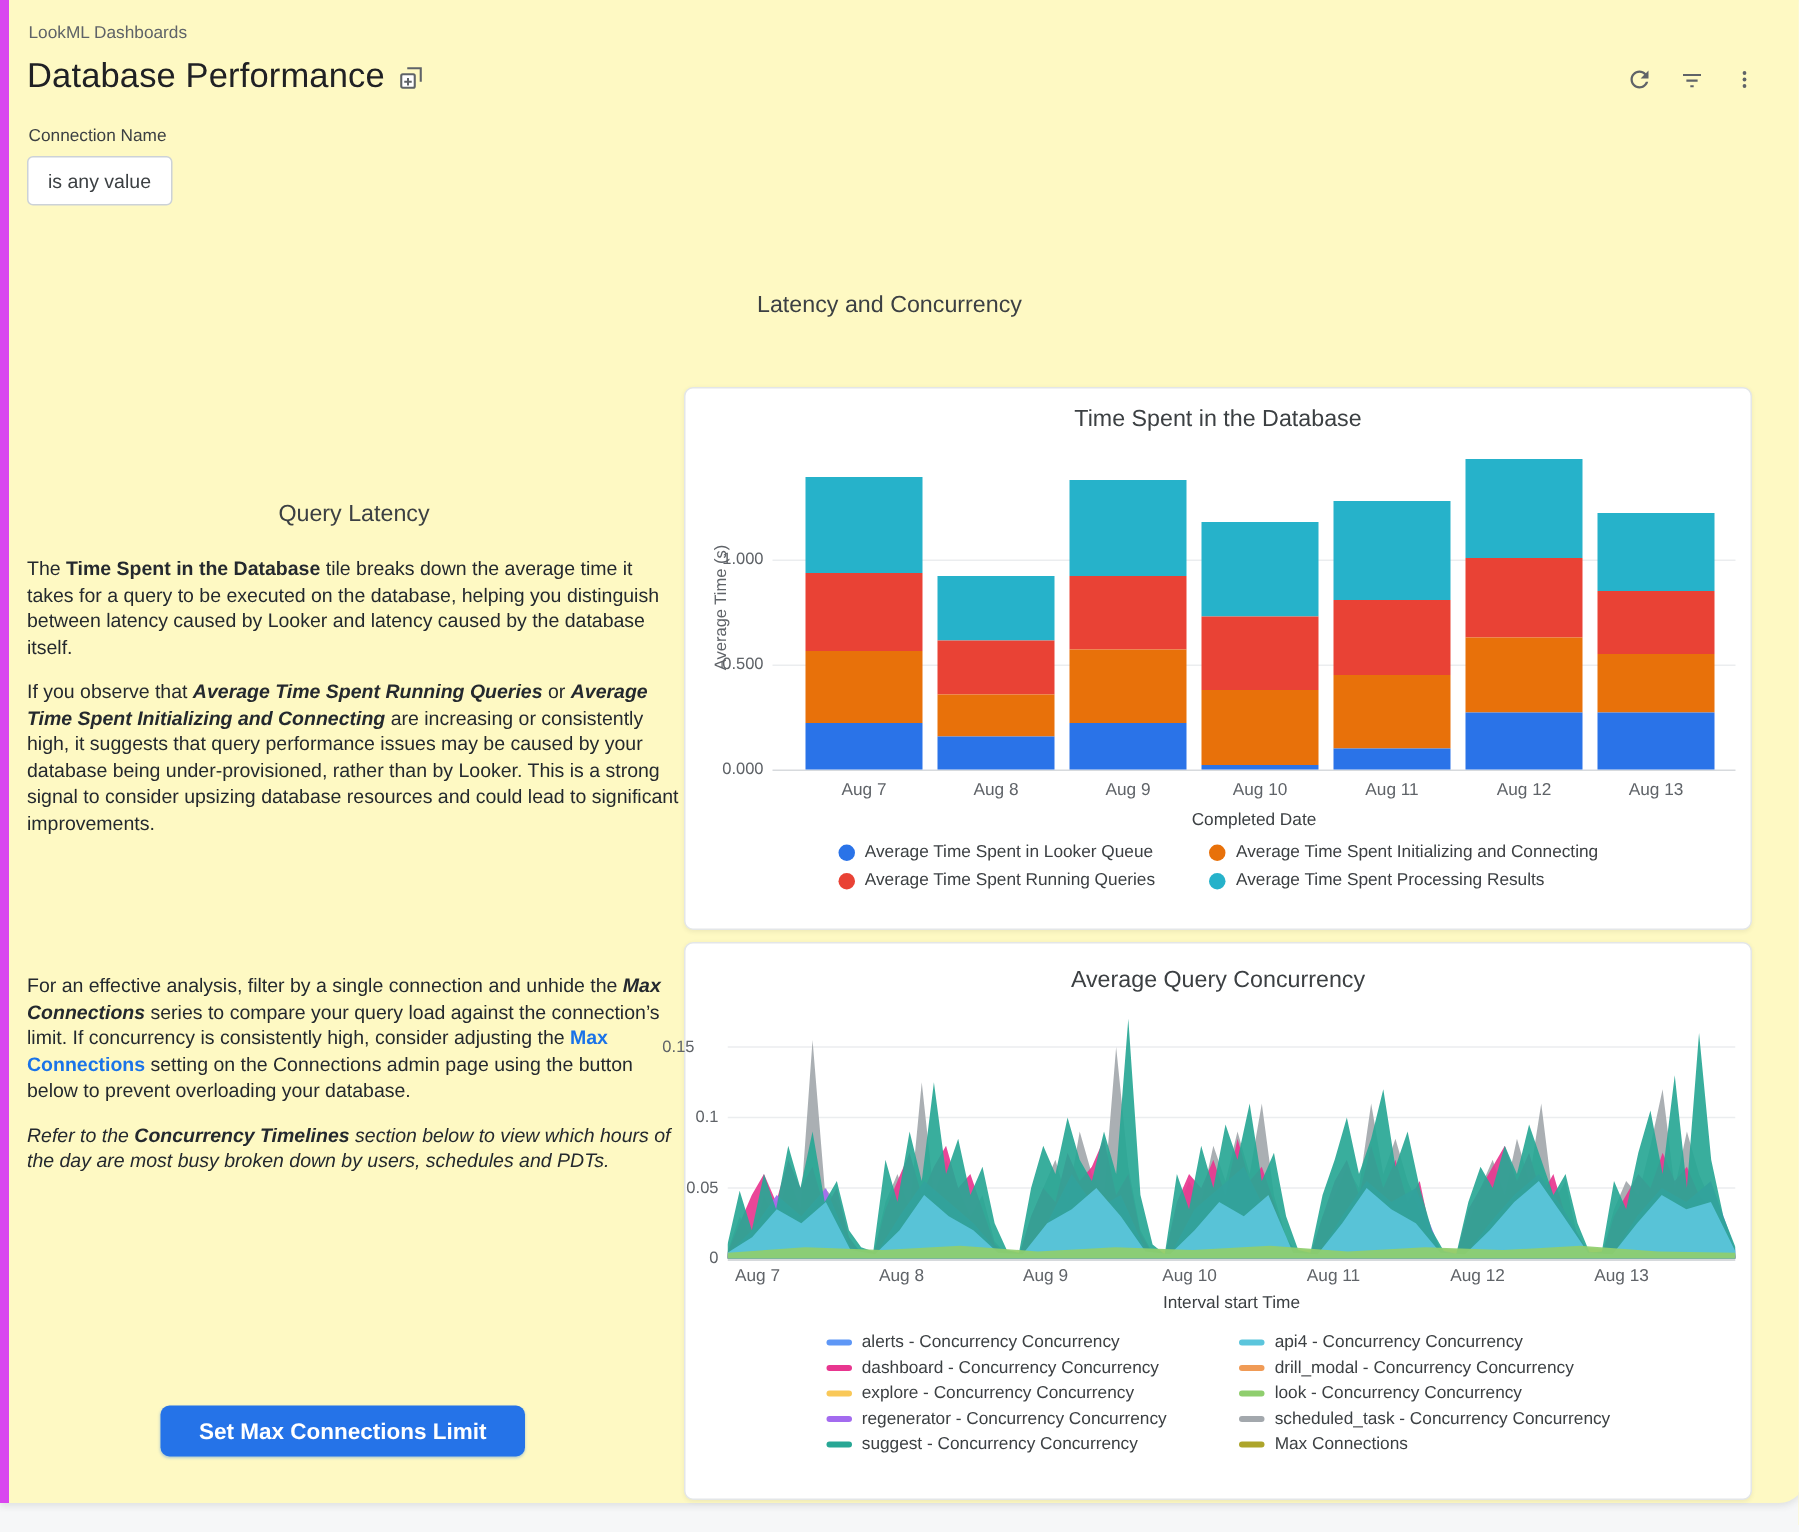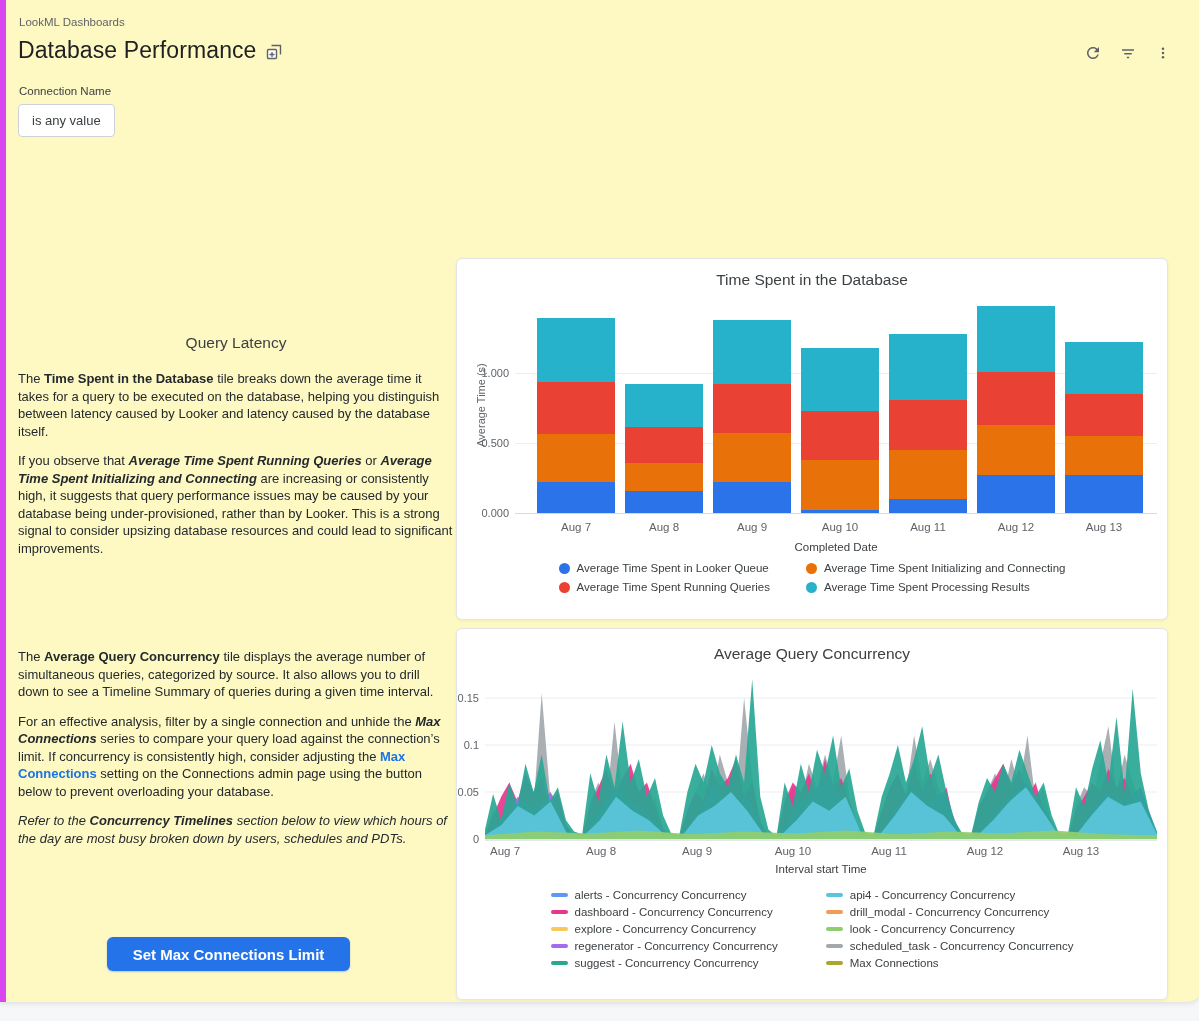--- a/index.html
+++ b/index.html
@@ -89,29 +89,29 @@
         <circle cx="12" cy="5.5" r="1.9" fill="#5f6368"></circle>
           <circle cx="12" cy="12" r="1.9" fill="#5f6368"></circle>
           <circle cx="12" cy="18.5" r="1.9" fill="#5f6368"></circle>
       </svg>
     </span>
   </div>
 
   <div class="filter-label">Connection Name</div>
   <div class="filter-value">is any value</div>
 
+  <div class="section-title">Latency and Concurrency</div>
 
   <div class="col-block" style="top:334px;">
     <h3 class="col-heading">Query Latency</h3>
     <p><span>The </span><span class="seg-b">Time Spent in the Database</span><span> tile breaks down the average time it takes for a query to be executed on the database, helping you distinguish between latency caused by Looker and latency caused by the database itself.</span></p>
     <p><span>If you observe that </span><span class="seg-bi">Average Time Spent Running Queries</span><span> or </span><span class="seg-bi">Average Time Spent Initializing and Connecting</span><span> are increasing or consistently high, it suggests that query performance issues may be caused by your database being under-provisioned, rather than by Looker. This is a strong signal to consider upsizing database resources and could lead to significant improvements.</span></p>
   </div>
 
   <div class="col-block" style="top:648px;">
-    <p><span>The </span><span class="seg-b">Average Query Concurrency</span><span> tile displays the average number of simultaneous queries, categorized by source. It also allows you to drill down to see a Timeline Summary of queries during a given time interval.</span></p>
     <p><span>For an effective analysis, filter by a single connection and unhide the </span><span class="seg-bi">Max Connections</span><span> series to compare your query load against the connection’s limit. If concurrency is consistently high, consider adjusting the </span><span class="seg-link">Max Connections</span><span> setting on the Connections admin page using the button below to prevent overloading your database.</span></p>
     <p><span class="seg-i">Refer to the </span><span class="seg-bi">Concurrency Timelines</span><span class="seg-i"> section below to view which hours of the day are most busy broken down by users, schedules and PDTs.</span></p>
   </div>
 
   <button class="cta-btn">Set Max Connections Limit</button>
 
   <div class="tile" style="top:258px;height:362px;">
     <div class="tile-title" style="top:12px;">Time Spent in the Database</div>
     <div class="ylab-rot" style="left:-18px;top:140px;">Average Time (s)</div>
     <div id="bar-yticks" style="position:absolute;left:8px;top:43px;width:46px;height:212px;">
@@ -195,21 +195,21 @@
         </div>
       </div>
   </div>
 
   <div class="tile" style="top:628px;height:372px;">
     <div class="tile-title" style="top:16px;">Average Query Concurrency</div>
     <div id="area-yticks" style="position:absolute;left:0;top:48px;width:26px;height:164px;">
         <div class="axis-tick" style="right: 4px; bottom: -4px;">0</div>
         <div class="axis-tick" style="right: 4px; bottom: 43px;">0.05</div>
         <div class="axis-tick" style="right: 4px; bottom: 90px;">0.1</div>
-        <div class="axis-tick" style="right: 4px; bottom: 137px;">0.15</div>
+        <div class="axis-tick" style="right: 20px; bottom: 137px;">0.15</div>
       </div>
     <svg id="area-plot" width="672" height="164" style="position:absolute;left:28px;top:48px;">
         <line x1="0" x2="672" y1="115" y2="115" stroke="#ebedef"></line>
         <line x1="0" x2="672" y1="68" y2="68" stroke="#ebedef"></line>
         <line x1="0" x2="672" y1="21" y2="21" stroke="#ebedef"></line>
         <polygon points="0,162 0.0,160.1 51.7,156.4 103.4,158.2 155.1,155.4 206.8,159.2 258.5,156.4 310.2,158.2 361.8,155.4 413.5,159.2 465.2,156.4 516.9,158.2 568.6,155.4 620.3,159.2 672.0,160.1 672,162" fill="#5E97F6" fill-opacity="0.92"></polygon>
         <polygon points="0,162 0.0,160.1 51.7,157.3 103.4,159.2 155.1,156.4 206.8,158.2 258.5,157.3 310.2,159.2 361.8,156.4 413.5,158.2 465.2,157.3 516.9,159.2 568.6,156.4 620.3,158.2 672.0,160.1 672,162" fill="#F09B56" fill-opacity="0.92"></polygon>
         <polygon points="0,162 0.0,159.2 51.7,155.4 103.4,157.3 155.1,154.5 206.8,158.2 258.5,155.4 310.2,157.3 361.8,154.5 413.5,158.2 465.2,155.4 516.9,157.3 568.6,154.5 620.3,158.2 672.0,159.2 672,162" fill="#F9C858" fill-opacity="0.92"></polygon>
         <polygon points="0,162 0.0,157.3 8.1,133.8 16.2,147.9 24.3,119.7 32.4,138.5 40.5,105.6 48.6,129.1 56.7,16.3 64.8,115.0 72.9,124.4 81.0,147.9 89.1,158.2 97.2,159.2 105.3,124.4 113.3,105.6 121.4,129.1 129.5,44.5 137.6,119.7 145.7,96.2 153.8,115.0 161.9,133.8 170.0,119.7 178.1,150.7 186.2,159.2 194.3,160.1 202.4,133.8 210.5,115.0 218.6,96.2 226.7,124.4 234.8,77.4 242.9,105.6 251.0,119.7 259.1,21.0 267.2,100.9 275.3,143.2 283.4,158.2 291.5,160.1 299.6,129.1 307.7,110.3 315.8,124.4 323.9,86.8 332.0,110.3 340.0,77.4 348.1,105.6 356.2,58.6 364.3,119.7 372.4,147.9 380.5,159.2 388.6,159.2 396.7,133.8 404.8,119.7 412.9,100.9 421.0,115.0 429.1,58.6 437.2,105.6 445.3,82.1 453.4,110.3 461.5,129.1 469.6,150.7 477.7,159.2 485.8,160.1 493.9,138.5 502.0,115.0 510.1,96.2 518.2,119.7 526.3,82.1 534.4,110.3 542.5,58.6 550.6,124.4 558.7,110.3 566.7,147.9 574.8,159.2 582.9,159.2 591.0,129.1 599.1,110.3 607.2,119.7 615.3,86.8 623.4,49.2 631.5,115.0 639.6,77.4 647.7,105.6 655.8,124.4 663.9,148.8 672.0,159.2 672,162" fill="#A3A8AD" fill-opacity="0.92"></polygon>
         <polygon points="0,162 0.0,158.2 8.1,138.5 16.2,119.7 24.3,105.6 32.4,124.4 40.5,96.2 48.6,115.0 56.7,100.9 64.8,129.1 72.9,115.0 81.0,147.9 89.1,159.2 97.2,160.1 105.3,129.1 113.3,110.3 121.4,91.5 129.5,119.7 137.6,100.9 145.7,86.8 153.8,115.0 161.9,105.6 170.0,129.1 178.1,152.6 186.2,160.1 194.3,160.1 202.4,133.8 210.5,115.0 218.6,124.4 226.7,91.5 234.8,110.3 242.9,100.9 251.0,82.1 259.1,119.7 267.2,105.6 275.3,145.1 283.4,159.2 291.5,160.1 299.6,124.4 307.7,105.6 315.8,115.0 323.9,96.2 332.0,119.7 340.0,82.1 348.1,110.3 356.2,100.9 364.3,124.4 372.4,150.7 380.5,160.1 388.6,160.1 396.7,133.8 404.8,110.3 412.9,96.2 421.0,119.7 429.1,86.8 437.2,115.0 445.3,96.2 453.4,124.4 461.5,110.3 469.6,148.8 477.7,160.1 485.8,160.1 493.9,129.1 502.0,115.0 510.1,100.9 518.2,86.8 526.3,110.3 534.4,91.5 542.5,119.7 550.6,105.6 558.7,133.8 566.7,152.6 574.8,160.1 582.9,160.1 591.0,133.8 599.1,119.7 607.2,105.6 615.3,115.0 623.4,91.5 631.5,110.3 639.6,100.9 647.7,119.7 655.8,129.1 663.9,150.7 672.0,160.1 672,162" fill="#E8368F" fill-opacity="0.92"></polygon>

